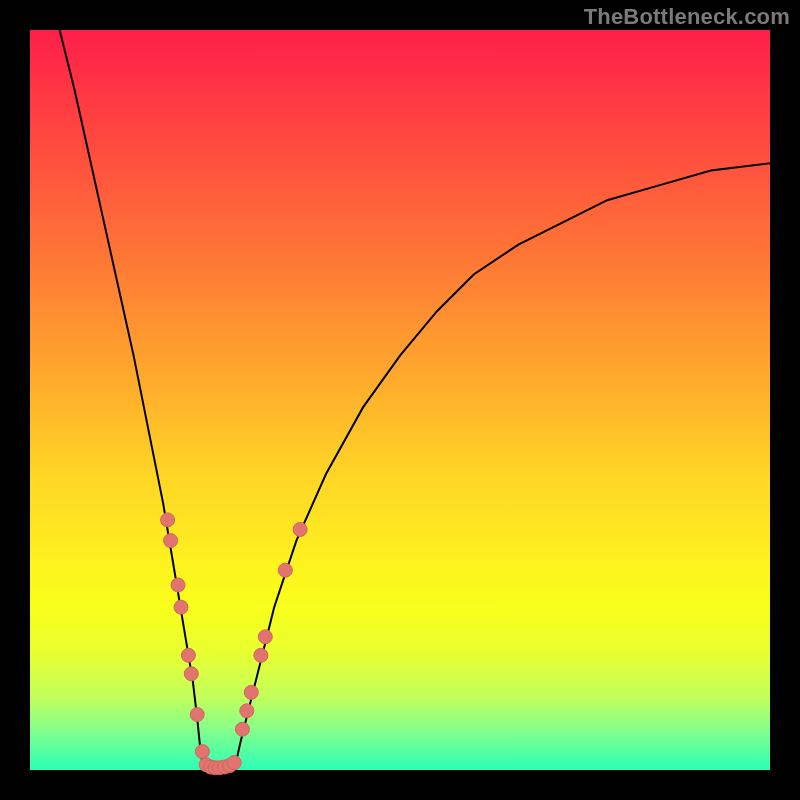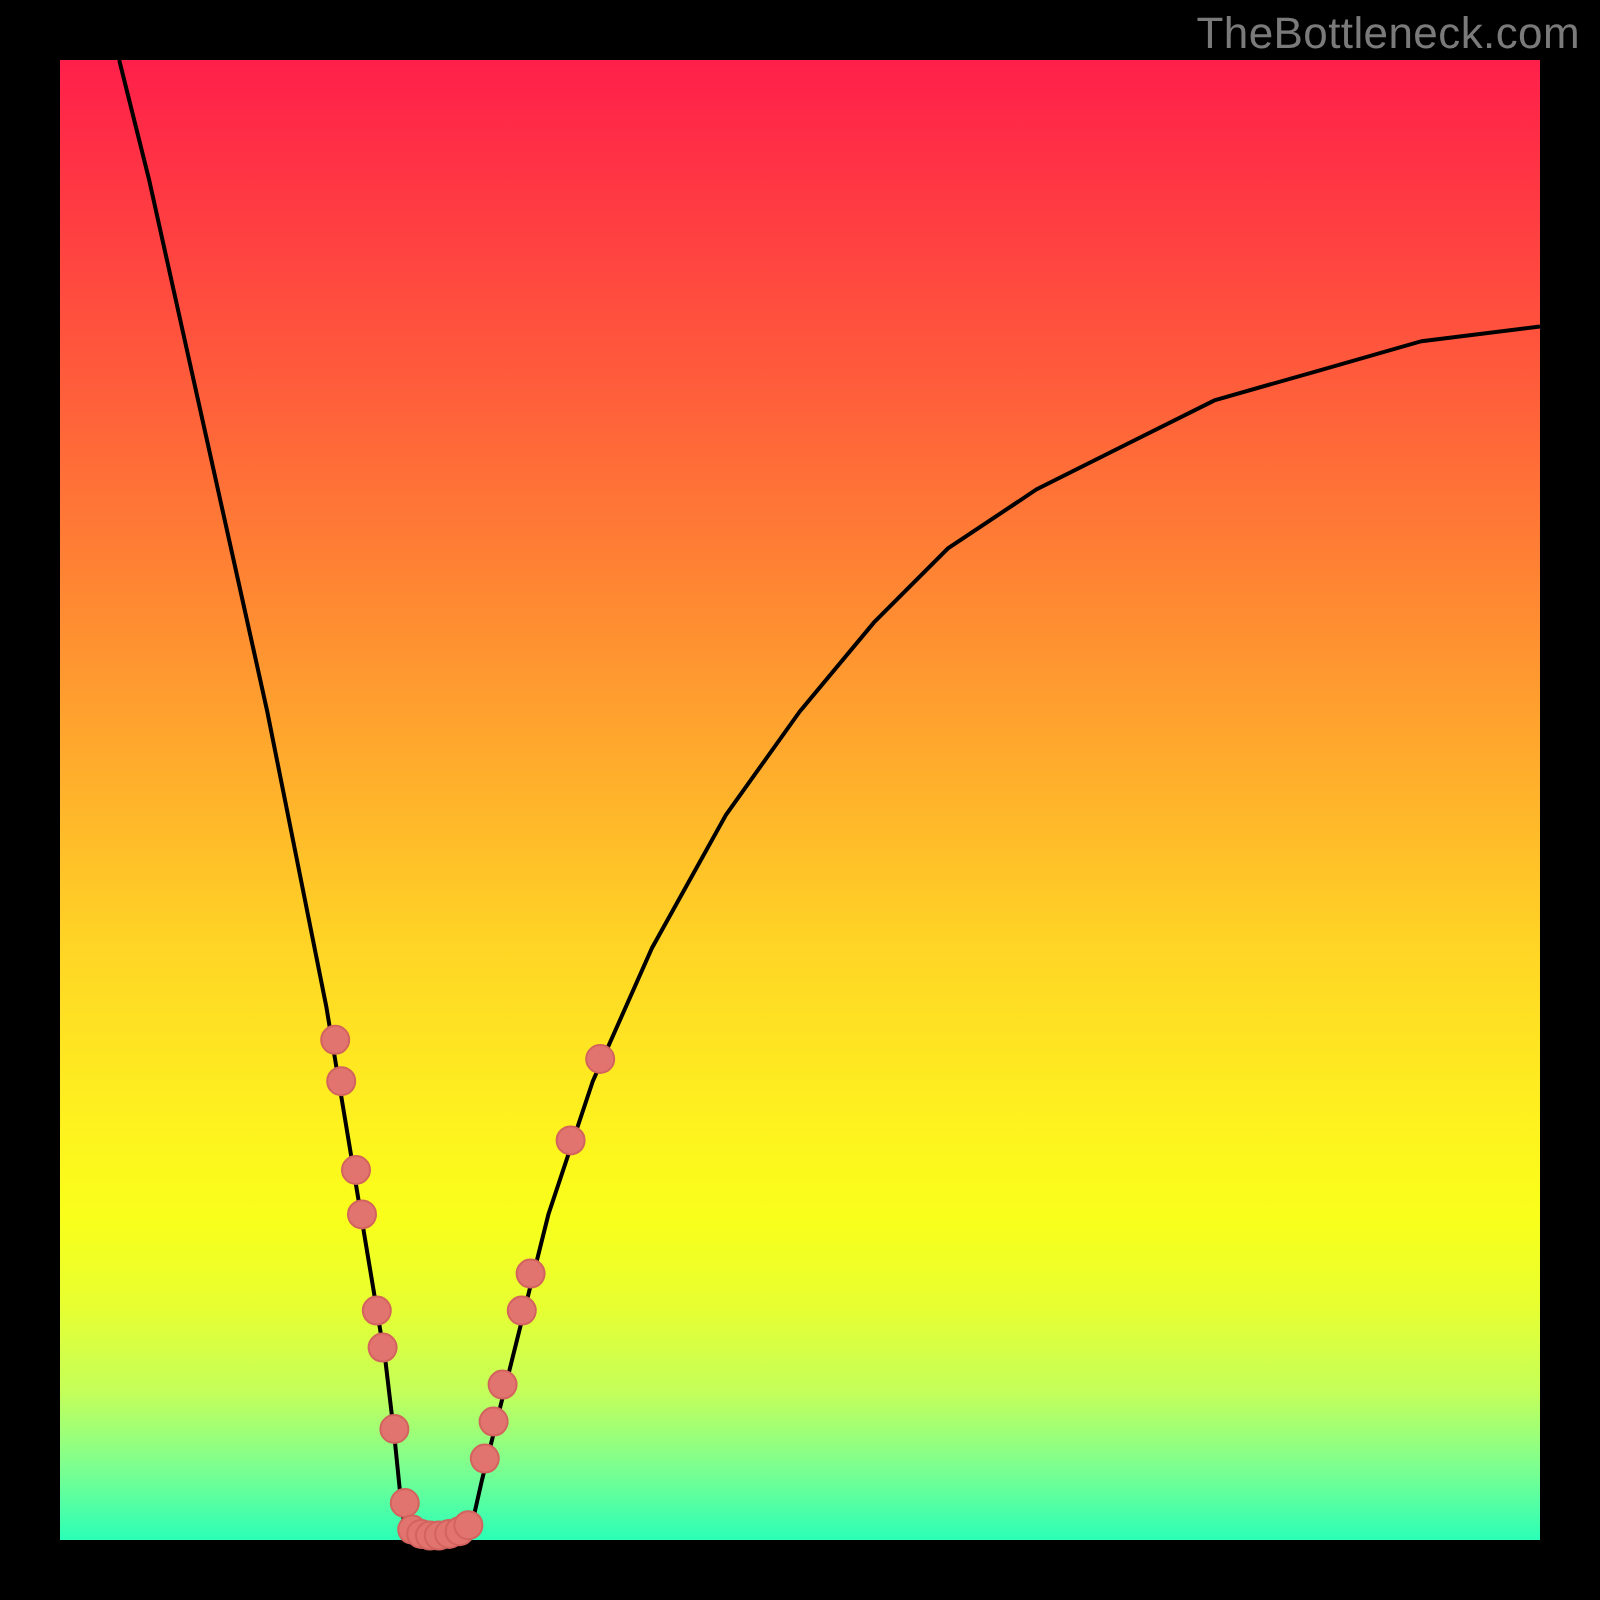--- a/index.html
+++ b/index.html
@@ -39,21 +39,21 @@
       #7eff8f 95%,
       #2bffb7 100%
     );
   }
   .watermark {
     position: absolute;
     top: 4px;
     right: 10px;
     color: #7a7a7a;
     font-size: 22px;
-    font-weight: 400;
+    font-weight: 700;
     letter-spacing: 0.2px;
   }
   svg.overlay {
     position: absolute;
     left: 30px;
     top: 30px;
     width: 740px;
     height: 740px;
     overflow: visible;
   }

